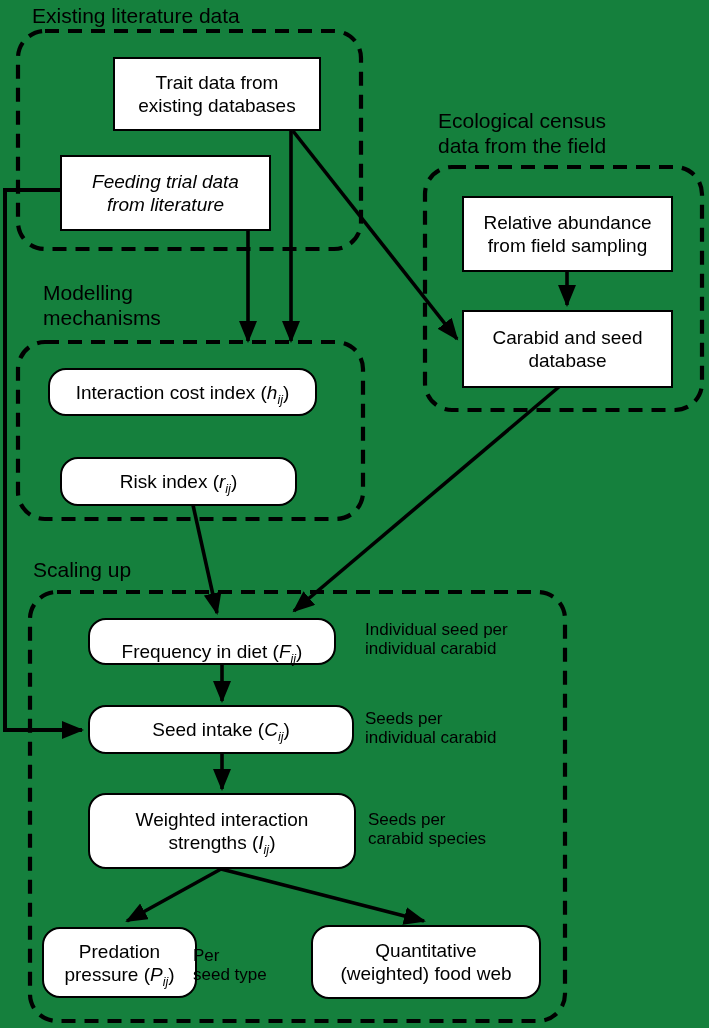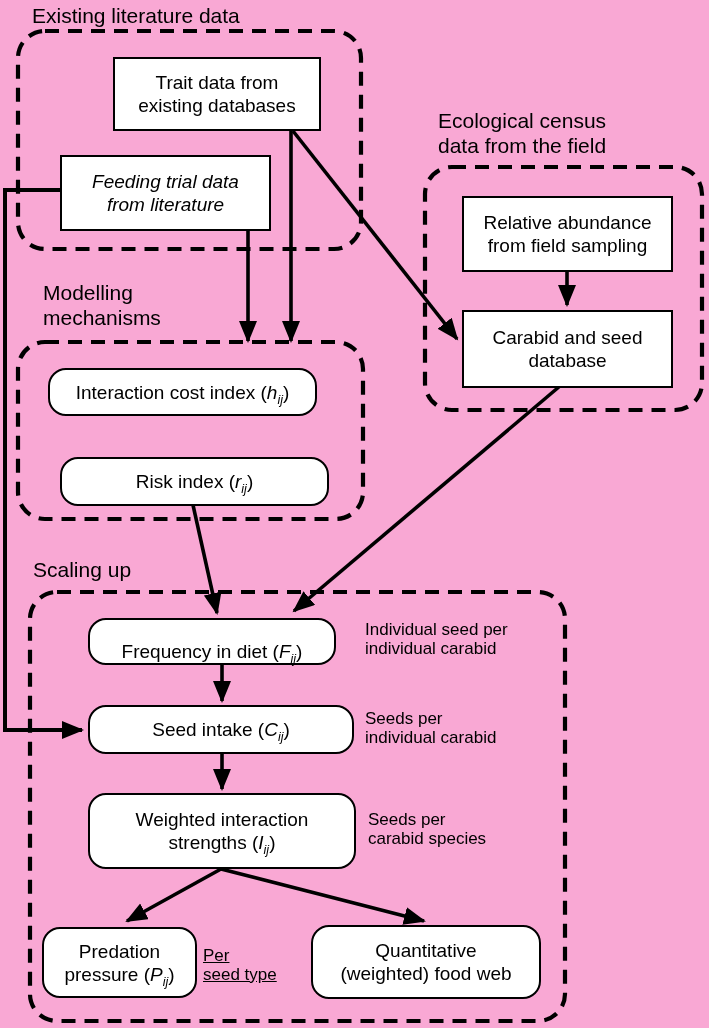--- a/index.html
+++ b/index.html
@@ -1,17 +1,17 @@
 <!DOCTYPE html>
 <html><head>
 <meta charset="utf-8">
 <style>
   html,body{margin:0;padding:0;background:#ffffff;}
   .stage{
-    position:relative;width:709px;height:1028px;background:#f9a8d4;
+    position:relative;width:709px;height:1028px;background:#15803d;
     font-family:"Liberation Sans", sans-serif;color:#000;overflow:hidden;
   }
   svg.layer{position:absolute;left:0;top:0;width:709px;height:1028px;}
   .gtitle{position:absolute;font-size:21px;line-height:25px;color:#000;white-space:nowrap;}
   .node{
     position:absolute;box-sizing:border-box;background:#fff;border:2.3px solid #000;
     display:flex;flex-direction:column;align-items:center;justify-content:center;
     text-align:center;font-size:19px;line-height:23px;color:#000;
   }
   .node.rd{border-radius:18px;border-width:2.8px;}
@@ -79,21 +79,21 @@
     <div class="nline">from field sampling</div>
   </div>
   <div class="node" style="left:462px;top:310px;width:211px;height:78px;">
     <div class="nline">Carabid and seed</div>
     <div class="nline">database</div>
   </div>
 
   <div class="node rd" style="left:48px;top:368px;width:269px;height:48px;">
     <div class="nline"><span>Interaction cost index (</span><i>h</i><sub>ij</sub><span>)</span></div>
   </div>
-  <div class="node rd" style="left:60px;top:457px;width:269px;height:49px;">
+  <div class="node rd" style="left:60px;top:457px;width:237px;height:49px;">
     <div class="nline"><span>Risk index (</span><i>r</i><sub>ij</sub><span>)</span></div>
   </div>
   <div class="node rd" style="left:88px;top:618px;width:248px;height:47px;justify-content:flex-end;">
     <div class="nline"><span>Frequency in diet (</span><i>F</i><sub>ij</sub><span>)</span></div>
   </div>
   <div class="node rd" style="left:88px;top:705px;width:266px;height:49px;">
     <div class="nline"><span>Seed intake (</span><i>C</i><sub>ij</sub><span>)</span></div>
   </div>
   <div class="node rd" style="left:88px;top:793px;width:268px;height:76px;">
     <div class="nline">Weighted interaction</div>
@@ -113,18 +113,18 @@
     <div>individual carabid</div>
   </div>
   <div class="ann" style="left:365px;top:710px;">
     <div>Seeds per</div>
     <div>individual carabid</div>
   </div>
   <div class="ann" style="left:368px;top:811px;">
     <div>Seeds per</div>
     <div>carabid species</div>
   </div>
-  <div class="ann" style="left:203px;top:947px;text-decoration:underline;">
+  <div class="ann" style="left:193px;top:947px;">
     <div>Per</div>
     <div>seed type</div>
   </div>
 
 </div>
 
 </body></html>

